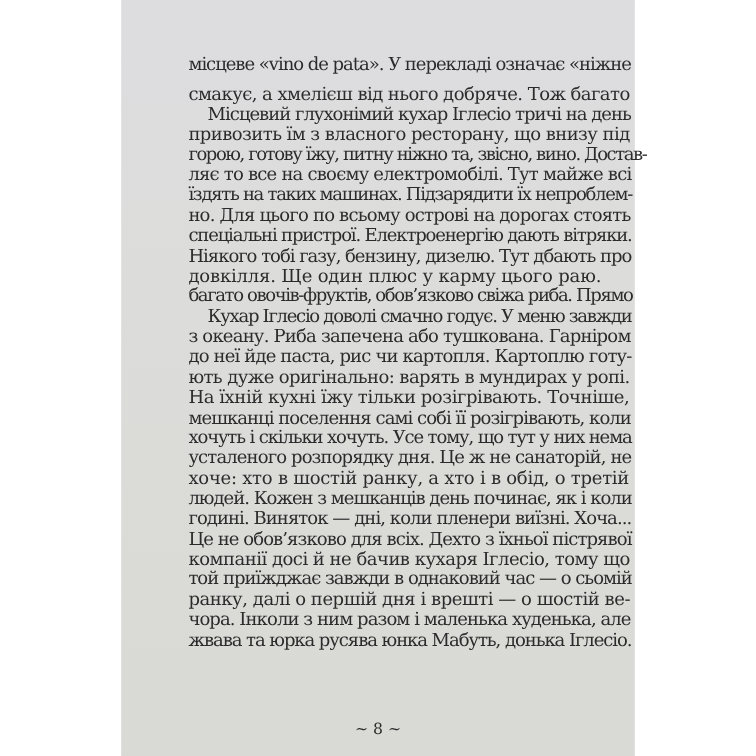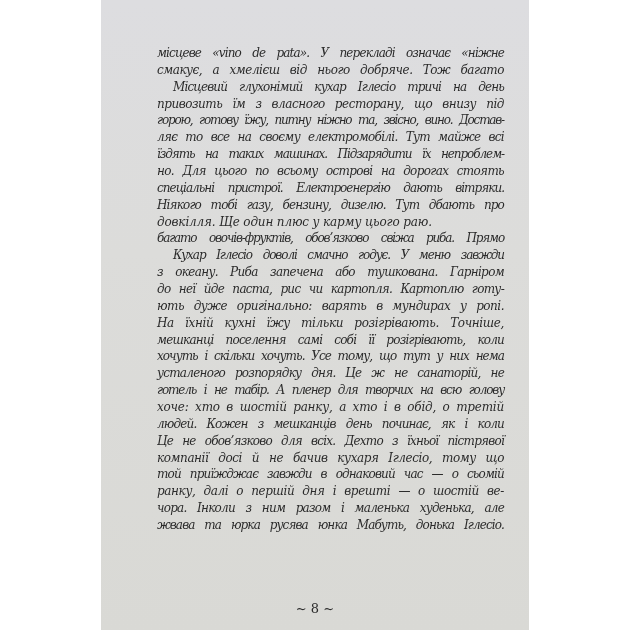--- a/index.html
+++ b/index.html
@@ -17,23 +17,22 @@
       width: 428px;
       height: 630px;
       background: linear-gradient(180deg, #dddde0 0%, #dcdcda 40%, #d9d9d5 100%);
     }
     .text-block {
       position: absolute;
       left: 56px;
       top: 45px;
       width: 347px;
       font-family: "DejaVu Serif", "Liberation Serif", serif;
-      font-size: 12px;
+      font-size: 15px;
       color: #2b2b2b;
-      font-style: italic;
     }
     .line {
       display: block;
       height: 16.87px;
       line-height: 16.87px;
       white-space: nowrap;
       text-align: justify;
       text-align-last: justify;
       letter-spacing: -0.15px;
     }
@@ -53,42 +52,42 @@
       font-size: 13px;
       color: #2b2b2b;
     }
   </style>
 </head>
 <body>
 
 <div class="page">
   <div class="text-block" id="text-block">
       <span class="line" style="display: block; width: auto; letter-spacing: -0.85px;">місцеве «vino de pata». У перекладі означає «ніжне</span>
-      <span class="line" style="display: block; width: auto; letter-spacing: -0.469149px;">смакує, а хмелієш від нього добряче. Тож багато</span>
+      <span class="line" style="display: block; width: auto; letter-spacing: -0.469149px; margin-top: 8px;">смакує, а хмелієш від нього добряче. Тож багато</span>
       <span class="line indent" style="display: block; width: auto; letter-spacing: -0.830851px;">Місцевий глухонімий кухар Іглесіо тричі на день</span>
       <span class="line" style="display: block; width: auto; letter-spacing: -0.469149px;">привозить їм з власного ресторану, що внизу під</span>
       <span class="line" style="display: block; width: auto; letter-spacing: -1.18636px;">горою, готову їжу, питну ніжно та, звісно, вино. Достав-</span>
       <span class="line" style="display: block; width: auto; letter-spacing: -0.660204px;">ляє то все на своєму електромобілі. Тут майже всі</span>
       <span class="line" style="display: block; width: auto; letter-spacing: -1.07px;">їздять на таких машинах. Підзарядити їх непроблем-</span>
       <span class="line" style="display: block; width: auto; letter-spacing: -0.660204px;">но. Для цього по всьому острові на дорогах стоять</span>
       <span class="line" style="display: block; width: auto; letter-spacing: -0.97px;">спеціальні пристрої. Електроенергію дають вітряки.</span>
       <span class="line" style="display: block; width: auto; letter-spacing: -0.85px;">Ніякого тобі газу, бензину, дизелю. Тут дбають про</span>
       <span class="line last">довкілля. Ще один плюс у карму цього раю.</span>
       <span class="line" style="display: block; width: auto; letter-spacing: -1.15px;">багато овочів-фруктів, обов’язково свіжа риба. Прямо</span>
       <span class="line indent" style="display: block; width: auto; letter-spacing: -1.06667px;">Кухар Іглесіо доволі смачно годує. У меню завжди</span>
       <span class="line" style="display: block; width: auto; letter-spacing: -0.660638px;">з океану. Риба запечена або тушкована. Гарніром</span>
       <span class="line" style="display: block; width: auto; letter-spacing: -0.70102px;">до неї йде паста, рис чи картопля. Картоплю готу-</span>
       <span class="line" style="display: block; width: auto; letter-spacing: -0.490426px;">ють дуже оригінально: варять в мундирах у ропі.</span>
       <span class="line" style="display: block; width: auto; letter-spacing: -0.358333px;">На їхній кухні їжу тільки розігрівають. Точніше,</span>
       <span class="line" style="display: block; width: auto; letter-spacing: -0.79px;">мешканці поселення самі собі її розігрівають, коли</span>
       <span class="line" style="display: block; width: auto; letter-spacing: -0.938462px;">хочуть і скільки хочуть. Усе тому, що тут у них нема</span>
       <span class="line" style="display: block; width: auto; letter-spacing: -0.733333px;">усталеного розпорядку дня. Це ж не санаторій, не</span>
-      <span class="line" style="display: block; width: auto; letter-spacing: -1.13113px;">готель і не табір. А пленер для творчих на всю голову</span>
       <span class="line" style="display: block; width: auto; letter-spacing: -0.21px;">хоче: хто в шостій ранку, а хто і в обід, о третій</span>
       <span class="line" style="display: block; width: auto; letter-spacing: -0.8375px;">людей. Кожен з мешканців день починає, як і коли</span>
+      <span class="line" style="display: block; width: auto; letter-spacing: -0.777451px;">годині. Виняток — дні, коли пленери виїзні. Хоча...</span>
       <span class="line" style="display: block; width: auto; letter-spacing: -0.765385px;">Це не обов’язково для всіх. Дехто з їхньої пістрявої</span>
       <span class="line" style="display: block; width: auto; letter-spacing: -0.420833px;">компанії досі й не бачив кухаря Іглесіо, тому що</span>
       <span class="line" style="display: block; width: auto; letter-spacing: -0.830851px;">той приїжджає завжди в однаковий час — о сьомій</span>
       <span class="line" style="display: block; width: auto; letter-spacing: -0.379167px;">ранку, далі о першій дня і врешті — о шостій ве-</span>
       <span class="line" style="display: block; width: auto; letter-spacing: -0.762245px;">чора. Інколи з ним разом і маленька худенька, але</span>
       <span class="line" style="display: block; width: auto; letter-spacing: -0.884694px;">жвава та юрка русява юнка Мабуть, донька Іглесіо.</span>
     </div>
   <div class="page-number">~ 8 ~</div>
 </div>
 

